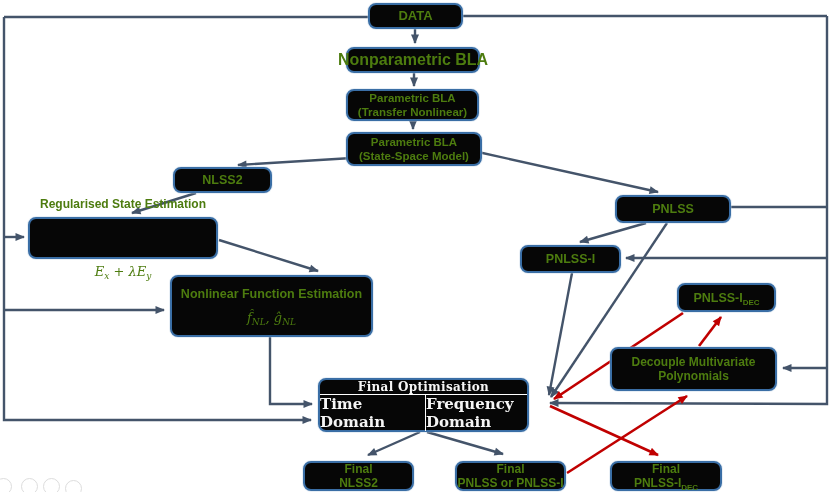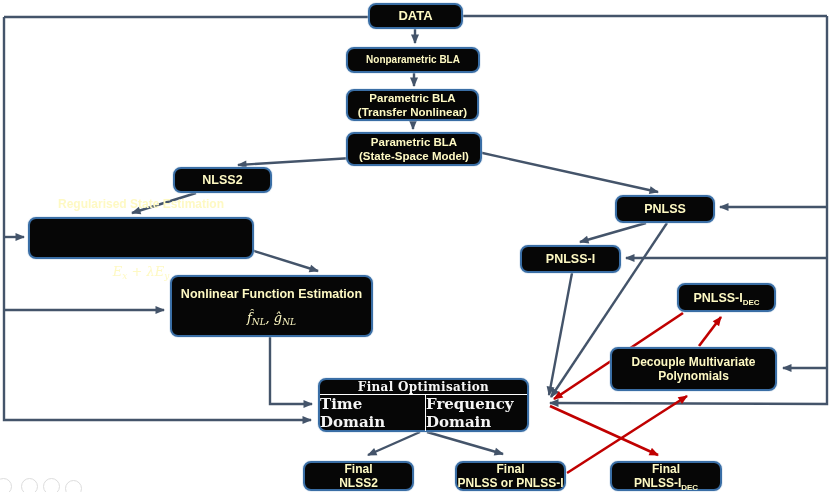--- a/index.html
+++ b/index.html
@@ -1,20 +1,20 @@
 <!DOCTYPE html>
 <html><head>
 <meta charset="utf-8">
 <style>
   html,body{margin:0;padding:0;background:#ffffff;}
   .stage{position:relative;width:830px;height:492px;background:#ffffff;overflow:hidden;
          font-family:"Liberation Sans",sans-serif;}
   #edges-layer{position:absolute;left:0;top:0;width:830px;height:492px;}
   .node{position:absolute;box-sizing:border-box;background:#060606;border:2px solid #3a6ea5;
-        border-radius:8px;color:#fef9c3;display:flex;flex-direction:column;align-items:center;
+        border-radius:8px;color:#4d7c0f;display:flex;flex-direction:column;align-items:center;
         justify-content:center;text-align:center;font-weight:700;font-size:12px;line-height:14px;
         box-shadow:0 0 0 1px rgba(190,210,230,.35);}
   .node .nline{white-space:nowrap;}
   .node sub{font-size:8px;vertical-align:-3px;line-height:0;}
   .node .formula{font-family:"DejaVu Serif",serif;font-style:italic;font-weight:400;
         font-size:13px;margin-top:10px;}
   .node .formula sub{font-size:9px;font-style:italic;}
   .fo{position:absolute;box-sizing:border-box;background:#060606;border:2px solid #3a6ea5;
       border-radius:8px;color:#f5f5f5;font-family:"DejaVu Serif",serif;font-weight:700;
       display:flex;flex-direction:column;box-shadow:0 0 0 1px rgba(190,210,230,.35);}
@@ -68,43 +68,43 @@
         <polyline points="699,346 721,317" fill="none" stroke="#c00000" stroke-width="2.6" marker-end="url(#ah-red)"></polyline>
         <polyline points="683,313 554,399" fill="none" stroke="#c00000" stroke-width="2.6" marker-end="url(#ah-red)"></polyline>
         <polyline points="550,406 658,455" fill="none" stroke="#c00000" stroke-width="2.6" marker-end="url(#ah-red)"></polyline>
       </g>
   </svg>
 
   <div id="nodes">
       <div class="node" style="left: 368px; top: 3px; width: 95px; height: 26px; font-size: 13px;">
         <div class="nline">DATA</div>
       </div>
-      <div class="node" style="left: 346px; top: 47px; width: 134px; height: 26px; font-size: 10px;">
+      <div class="node" style="left: 346px; top: 47px; width: 134px; height: 26px; font-size: 16px;">
         <div class="nline">Nonparametric BLA</div>
       </div>
       <div class="node" style="left: 346px; top: 89px; width: 133px; height: 32px; font-size: 11.5px;">
         <div class="nline">Parametric BLA</div>
         <div class="nline">(Transfer Nonlinear)</div>
       </div>
       <div class="node" style="left: 346px; top: 132px; width: 136px; height: 34px; font-size: 11.5px;">
         <div class="nline">Parametric BLA</div>
         <div class="nline">(State-Space Model)</div>
       </div>
       <div class="node" style="left: 173px; top: 167px; width: 99px; height: 26px; font-size: 12.5px;">
         <div class="nline">NLSS2</div>
       </div>
-      <div class="node" style="left: 28px; top: 217px; width: 226px; height: 42px; font-size: 12px; gap: 44px;">
+      <div class="node" style="left: 28px; top: 217px; width: 190px; height: 42px; font-size: 12px; gap: 44px;">
         <div class="nline">Regularised State Estimation</div>
         <div class="formula">E<sub>x</sub> + λE<sub>y</sub></div>
       </div>
       <div class="node" style="left: 170px; top: 275px; width: 203px; height: 62px; font-size: 12.5px;">
         <div class="nline">Nonlinear Function Estimation</div>
         <div class="formula">f̂<sub>NL</sub>, ĝ<sub>NL</sub></div>
       </div>
-      <div class="node" style="left: 615px; top: 195px; width: 100px; height: 28px; font-size: 12.5px;">
+      <div class="node" style="left: 615px; top: 195px; width: 116px; height: 28px; font-size: 12.5px;">
         <div class="nline">PNLSS</div>
       </div>
       <div class="node" style="left: 520px; top: 245px; width: 101px; height: 28px; font-size: 12.5px;">
         <div class="nline">PNLSS-I</div>
       </div>
       <div class="node" style="left: 677px; top: 283px; width: 99px; height: 29px; font-size: 12.5px;">
         <div class="nline">PNLSS-I<sub>DEC</sub></div>
       </div>
       <div class="node" style="left: 610px; top: 347px; width: 167px; height: 44px; font-size: 12px;">
         <div class="nline">Decouple Multivariate</div>

